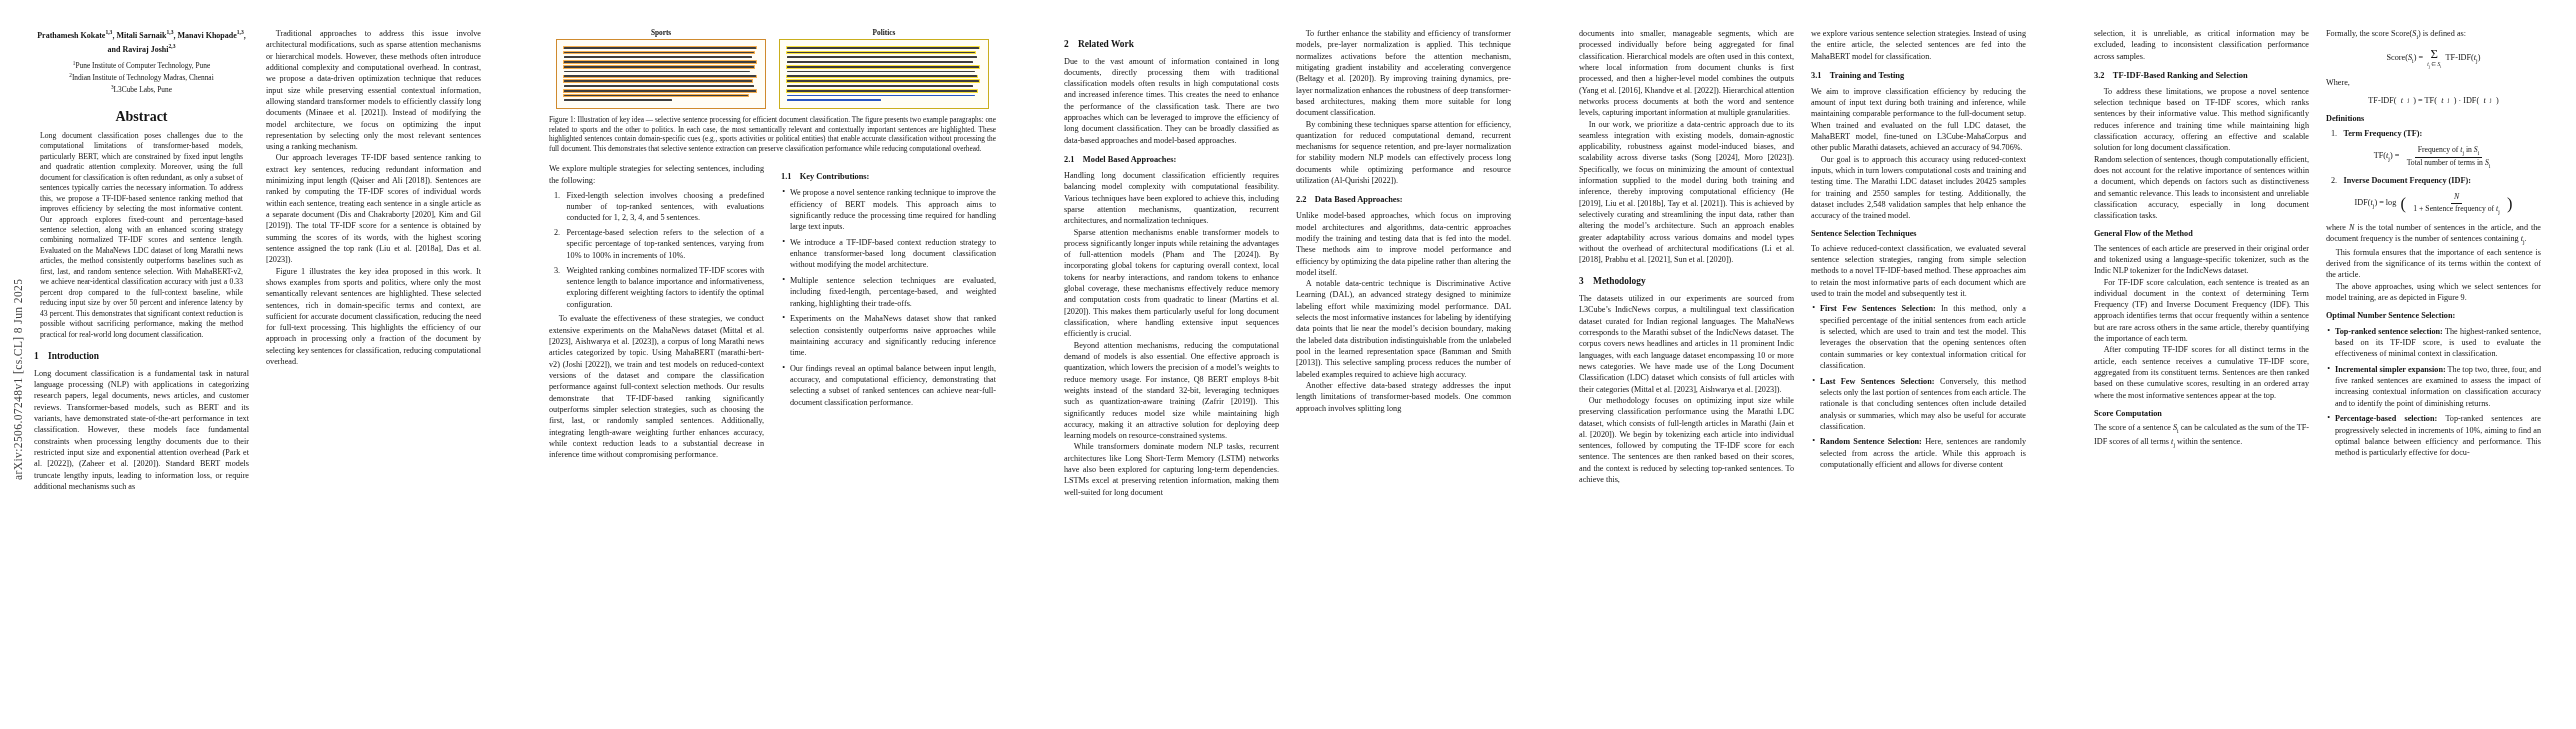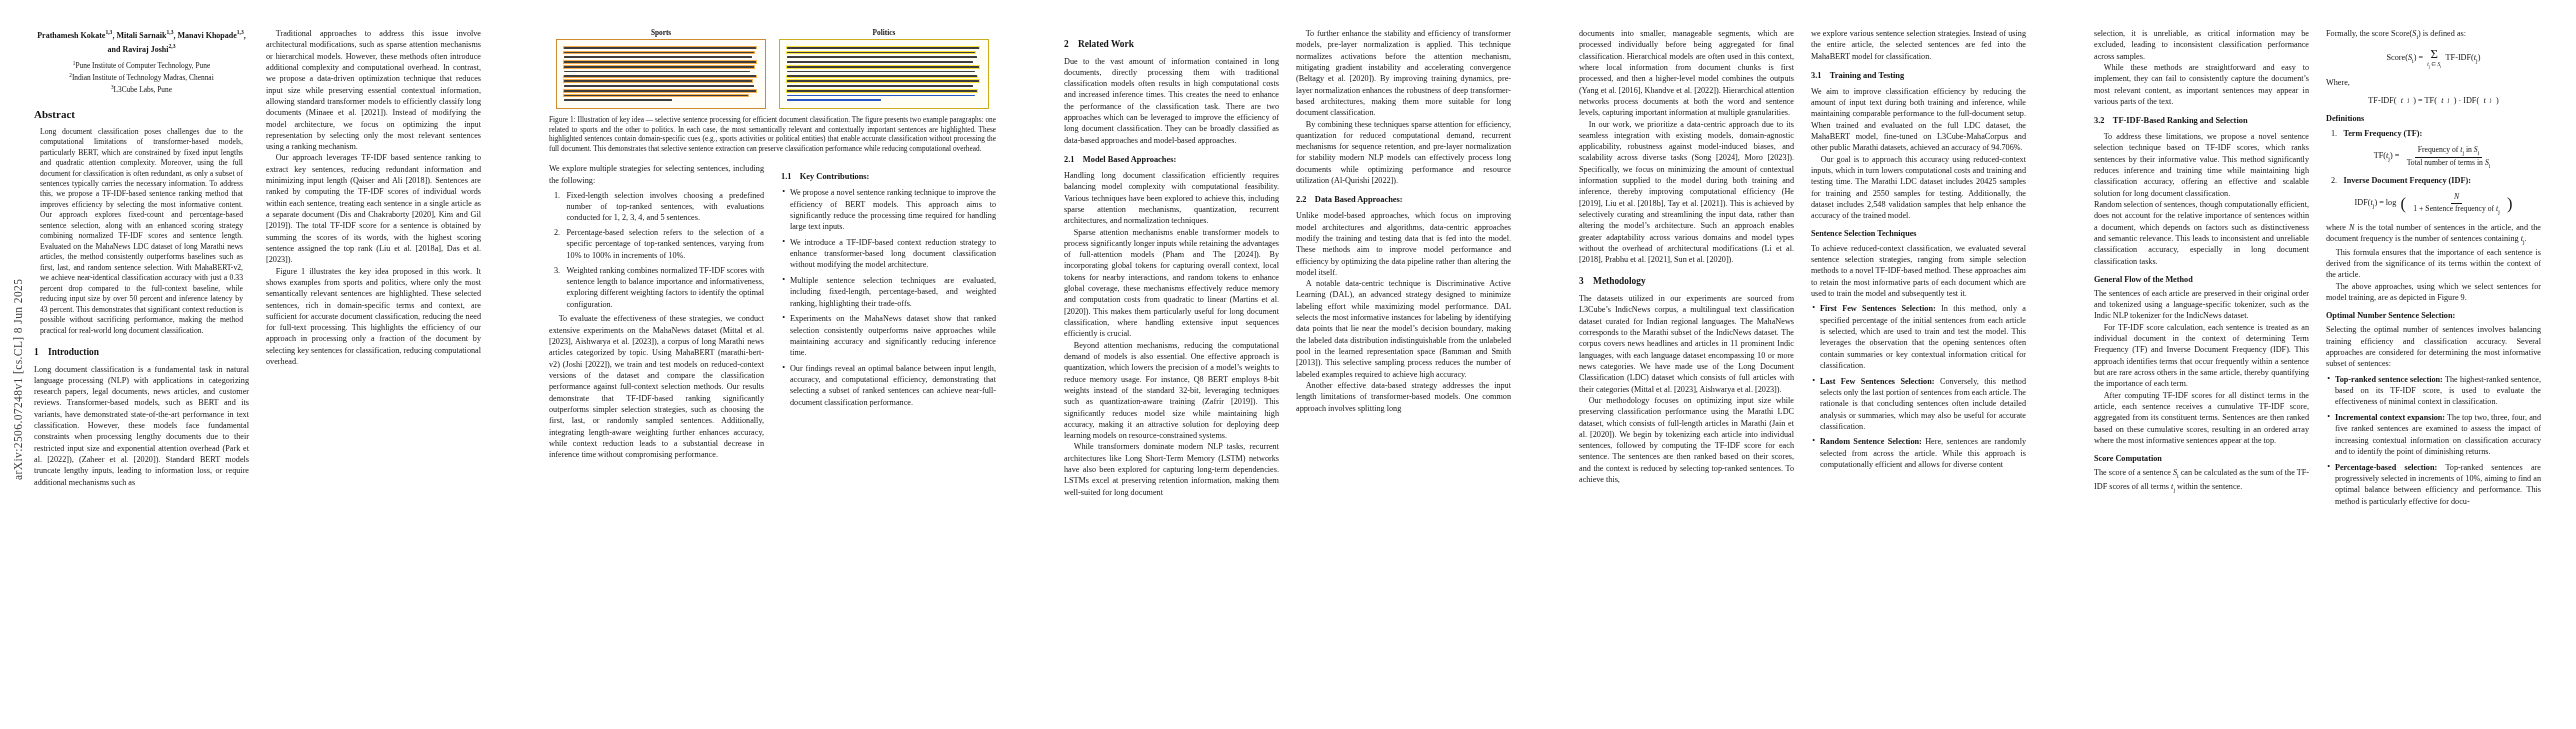--- a/index.html
+++ b/index.html
@@ -8,21 +8,21 @@
   .stamp{position:absolute;left:12px;top:480px;transform:rotate(-90deg);transform-origin:left top;
          white-space:nowrap;font-size:11.5px;color:#3f3f3f;letter-spacing:0.4px;}
   .pages{display:flex;width:2576px;height:729px;}
   .page{width:515px;height:729px;padding:28px 34px 24px;box-sizing:border-box;display:flex;
         flex-direction:column;overflow:hidden;position:relative;}
   .cols{display:flex;gap:17px;flex:1;overflow:hidden;min-height:0;}
   .col{flex:1;overflow:hidden;text-align:justify;font-size:8.2px;line-height:1.38;}
   .title{font-size:12px;font-weight:bold;text-align:center;line-height:1.3;margin:1.2px 2.4px 8.5px;text-indent:0;}
   .authors{text-align:center;font-weight:bold;font-size:8px;line-height:1.5;margin-bottom:4.3px;}
   .affil{text-align:center;font-size:7.4px;line-height:1.42;}
-  .h-abs{font-weight:bold;font-size:11px;margin:11px 0 4.9px;}
+  .h-abs{text-align:center;font-weight:bold;font-size:14px;margin:11px 0 4.9px;}
   .abstract{font-size:7.7px;line-height:1.36;margin:0 6px;text-align:justify;}
   .h1{font-size:9.4px;font-weight:bold;margin:9.7px 0 4.9px;text-align:left;}
   .h2{font-size:8.4px;font-weight:bold;margin:8px 0 4.3px;text-align:left;}
   .hrun{font-weight:bold;margin:6.7px 0 3px;text-align:left;font-size:8.2px;}
   .para{margin:0;}
   .para.ind{text-indent:9.7px;}
   .li-num{display:flex;gap:3.6px;margin:3.6px 0 3.6px 4.9px;}
   .li-num .num{min-width:9px;}
   .li-bul{display:flex;gap:4.9px;margin:4.3px 0 4.3px 1.2px;}
   .li-bul .blt{line-height:1.3;}
@@ -250,21 +250,20 @@
               <span class="blt">•</span>
               <span><b>Random Sentence Selection:</b> Here, sentences are randomly selected from across the article. While this approach is computationally efficient and allows for diverse content</span>
             </div>
           </div>
         </div>
       </div>
       <div class="page">
         <div class="cols">
           <div class="col">
             <div class="para">selection, it is unreliable, as critical information may be excluded, leading to inconsistent classification performance across samples.</div>
-            <div class="para ind">While these methods are straightforward and easy to implement, they can fail to consistently capture the document’s most relevant content, as important sentences may appear in various parts of the text.</div>
             <div class="h2">3.2 TF-IDF-Based Ranking and Selection</div>
             <div class="para ind">To address these limitations, we propose a novel sentence selection technique based on TF-IDF scores, which ranks sentences by their informative value. This method significantly reduces inference and training time while maintaining high classification accuracy, offering an effective and scalable solution for long document classification.</div>
             <div class="para">Random selection of sentences, though computationally efficient, does not account for the relative importance of sentences within a document, which depends on factors such as distinctiveness and semantic relevance. This leads to inconsistent and unreliable classification accuracy, especially in long document classification tasks.</div>
             <div class="hrun">General Flow of the Method</div>
             <div class="para">The sentences of each article are preserved in their original order and tokenized using a language-specific tokenizer, such as the Indic NLP tokenizer for the IndicNews dataset.</div>
             <div class="para ind">For TF-IDF score calculation, each sentence is treated as an individual document in the context of determining Term Frequency (TF) and Inverse Document Frequency (IDF). This approach identifies terms that occur frequently within a sentence but are rare across others in the same article, thereby quantifying the importance of each term.</div>
             <div class="para ind">After computing TF-IDF scores for all distinct terms in the article, each sentence receives a cumulative TF-IDF score, aggregated from its constituent terms. Sentences are then ranked based on these cumulative scores, resulting in an ordered array where the most informative sentences appear at the top.</div>
             <div class="hrun">Score Computation</div>
             <div class="para">The score of a sentence <i>S</i><sub>i</sub> can be calculated as the sum of the TF-IDF scores of all terms <i>t</i><sub>j</sub> within the sentence.</div>
           </div>
@@ -302,28 +301,27 @@
               <span class="frac">
                 <span class="fnum"><i>N</i></span>
                 <span class="fden">1 + Sentence frequency of <i>t</i><sub>j</sub></span>
               </span>
               <span class="paren">)</span>
             </div>
             <div class="para">where <i>N</i> is the total number of sentences in the article, and the document frequency is the number of sentences containing <i>t</i><sub>j</sub>.</div>
             <div class="para ind">This formula ensures that the importance of each sentence is derived from the significance of its terms within the context of the article.</div>
             <div class="para ind">The above approaches, using which we select sentences for model training, are as depicted in Figure 9.</div>
             <div class="hrun">Optimal Number Sentence Selection:</div>
-            <div class="para">Selecting the optimal number of sentences involves balancing training efficiency and classification accuracy. Several approaches are considered for determining the most informative subset of sentences:</div>
             <div class="li-bul">
               <span class="blt">•</span>
               <span><b>Top-ranked sentence selection:</b> The highest-ranked sentence, based on its TF-IDF score, is used to evaluate the effectiveness of minimal context in classification.</span>
             </div>
             <div class="li-bul">
               <span class="blt">•</span>
-              <span><b>Incremental context expansion:</b> The top two, three, four, and five ranked sentences are examined to assess the impact of increasing contextual information on classification accuracy and to identify the point of diminishing returns.</span>
+              <span><b>Incremental simpler expansion:</b> The top two, three, four, and five ranked sentences are examined to assess the impact of increasing contextual information on classification accuracy and to identify the point of diminishing returns.</span>
             </div>
             <div class="li-bul">
               <span class="blt">•</span>
               <span><b>Percentage-based selection:</b> Top-ranked sentences are progressively selected in increments of 10%, aiming to find an optimal balance between efficiency and performance. This method is particularly effective for docu-</span>
             </div>
           </div>
         </div>
       </div>
     </div>
 </div>

